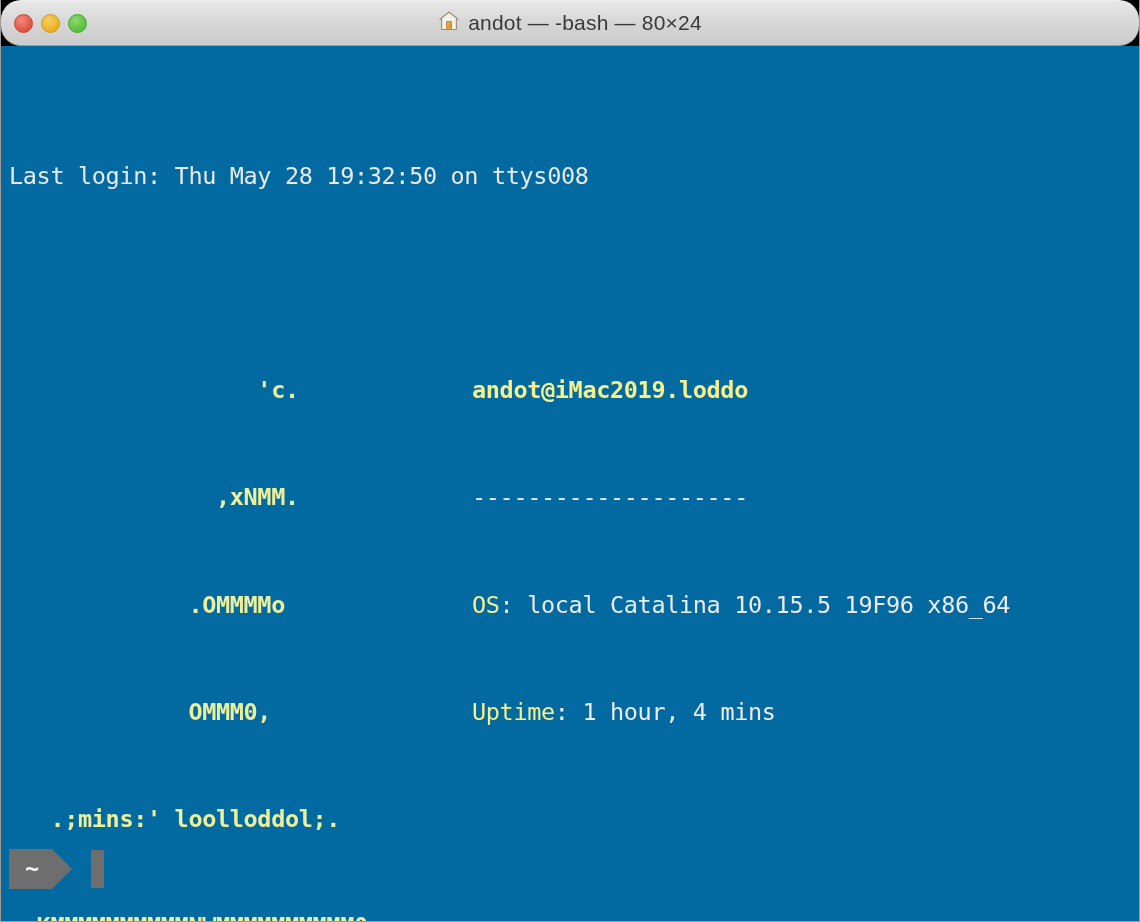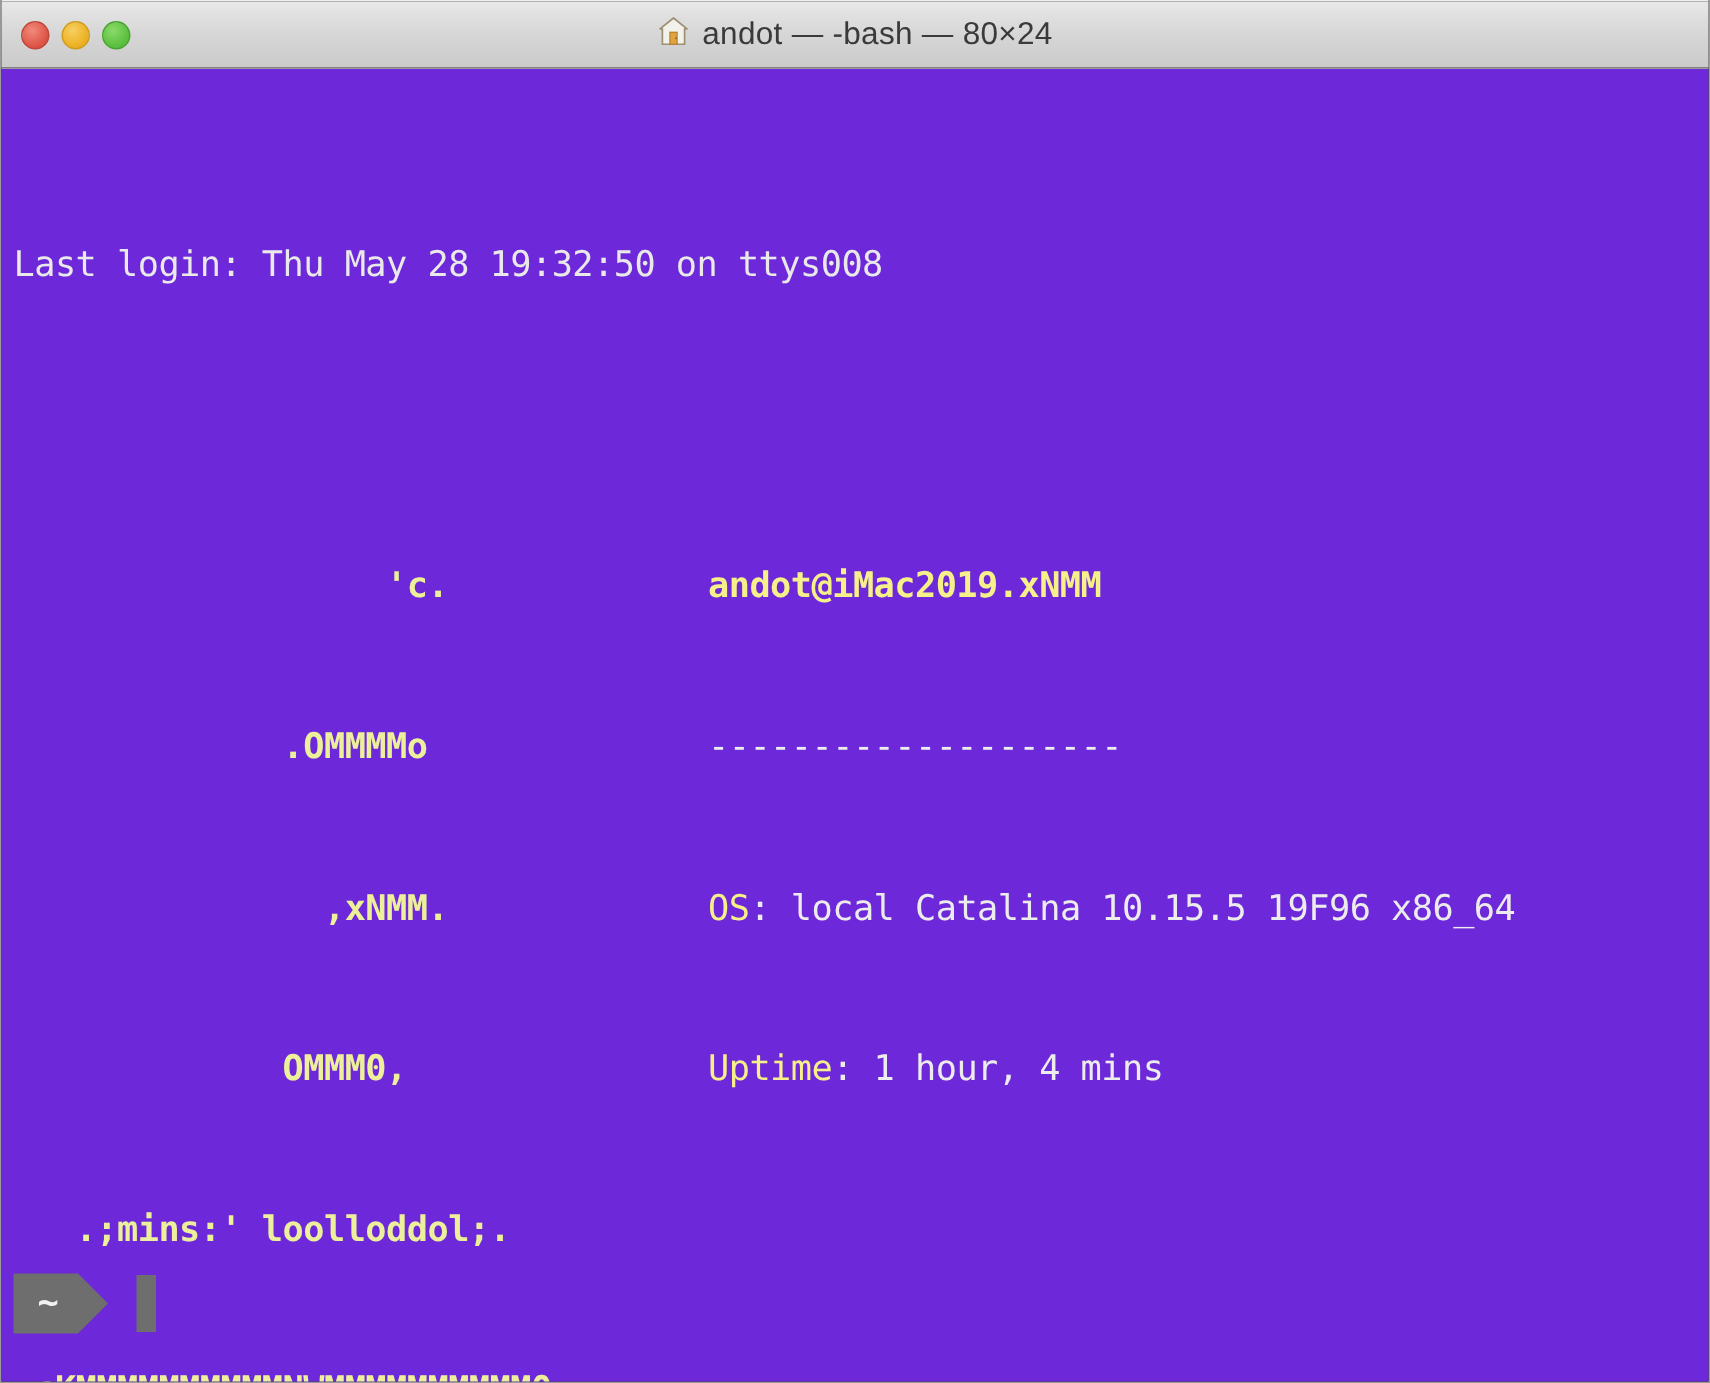--- a/index.html
+++ b/index.html
@@ -31,20 +31,21 @@
   .titlebar {
     height: 44px;
     min-height: 44px;
     background: linear-gradient(to bottom, #e8e8e8 0%, #d6d6d6 50%, #cbcbcb 100%);
     border-bottom: 1px solid #9c9c9c;
     border-top: 1px solid #efefef;
     position: relative;
     display: flex;
     align-items: center;
     user-select: none;
+    border-radius: 20px;
   }
   .traffic {
     display: flex;
     align-items: center;
     gap: 8px;
     margin-left: 13px;
   }
   .light {
     width: 19px;
     height: 19px;
@@ -78,21 +79,21 @@
     font-family: "Liberation Sans", sans-serif;
     font-size: 21px;
     color: #3a3a3a;
     letter-spacing: 0.2px;
     white-space: nowrap;
   }
 
   
   .term {
     flex: 1;
-    background: #6d28d9;
+    background: #0369a1;
     position: relative;
     overflow: hidden;
     padding: 6px 0 0 8px;
     box-sizing: border-box;
     font-family: "DejaVu Sans Mono", "Liberation Mono", monospace;
     font-size: 23.5px;
     line-height: 35.7px;
     color: #e6e6e6;
     white-space: pre;
     letter-spacing: -0.35px;
@@ -189,41 +190,41 @@
 
   <div class="term">
 
     <div class="lastlogin">Last login: Thu May 28 19:32:50 on ttys008</div>
 
     <div class="fetch">
 
       
       <div class="art">
         <span class="l" style="color:#edf09a">                  'c.</span>
+        <span class="l" style="color:#edf09a">               ,xNMM.</span>
         <span class="l" style="color:#edf09a">             .OMMMMo</span>
-        <span class="l" style="color:#edf09a">               ,xNMM.</span>
         <span class="l" style="color:#edf09a">             OMMM0,</span>
         <span class="l" style="color:#edf09a">   .;mins:' loolloddol;.</span>
         <span class="l" style="color:#edf09a"> cKMMMMMMMMMMNWMMMMMMMMMM0:</span>
         
         
         
         
         
         
         
         
         
         
         
       </div>
 
       
       <div class="info">
-        <span class="row"><span class="title">andot@iMac2019.xNMM</span></span>
+        <span class="row"><span class="title">andot@iMac2019.loddo</span></span>
         <span class="row rule">--------------------</span>
         <span class="row"><span class="k">OS</span>: <span>local Catalina 10.15.5 19F96 x86_64</span></span>
         <span class="row"><span class="k">Uptime</span>: <span>1 hour, 4 mins</span></span>
         
         
         
         
         
         
         

